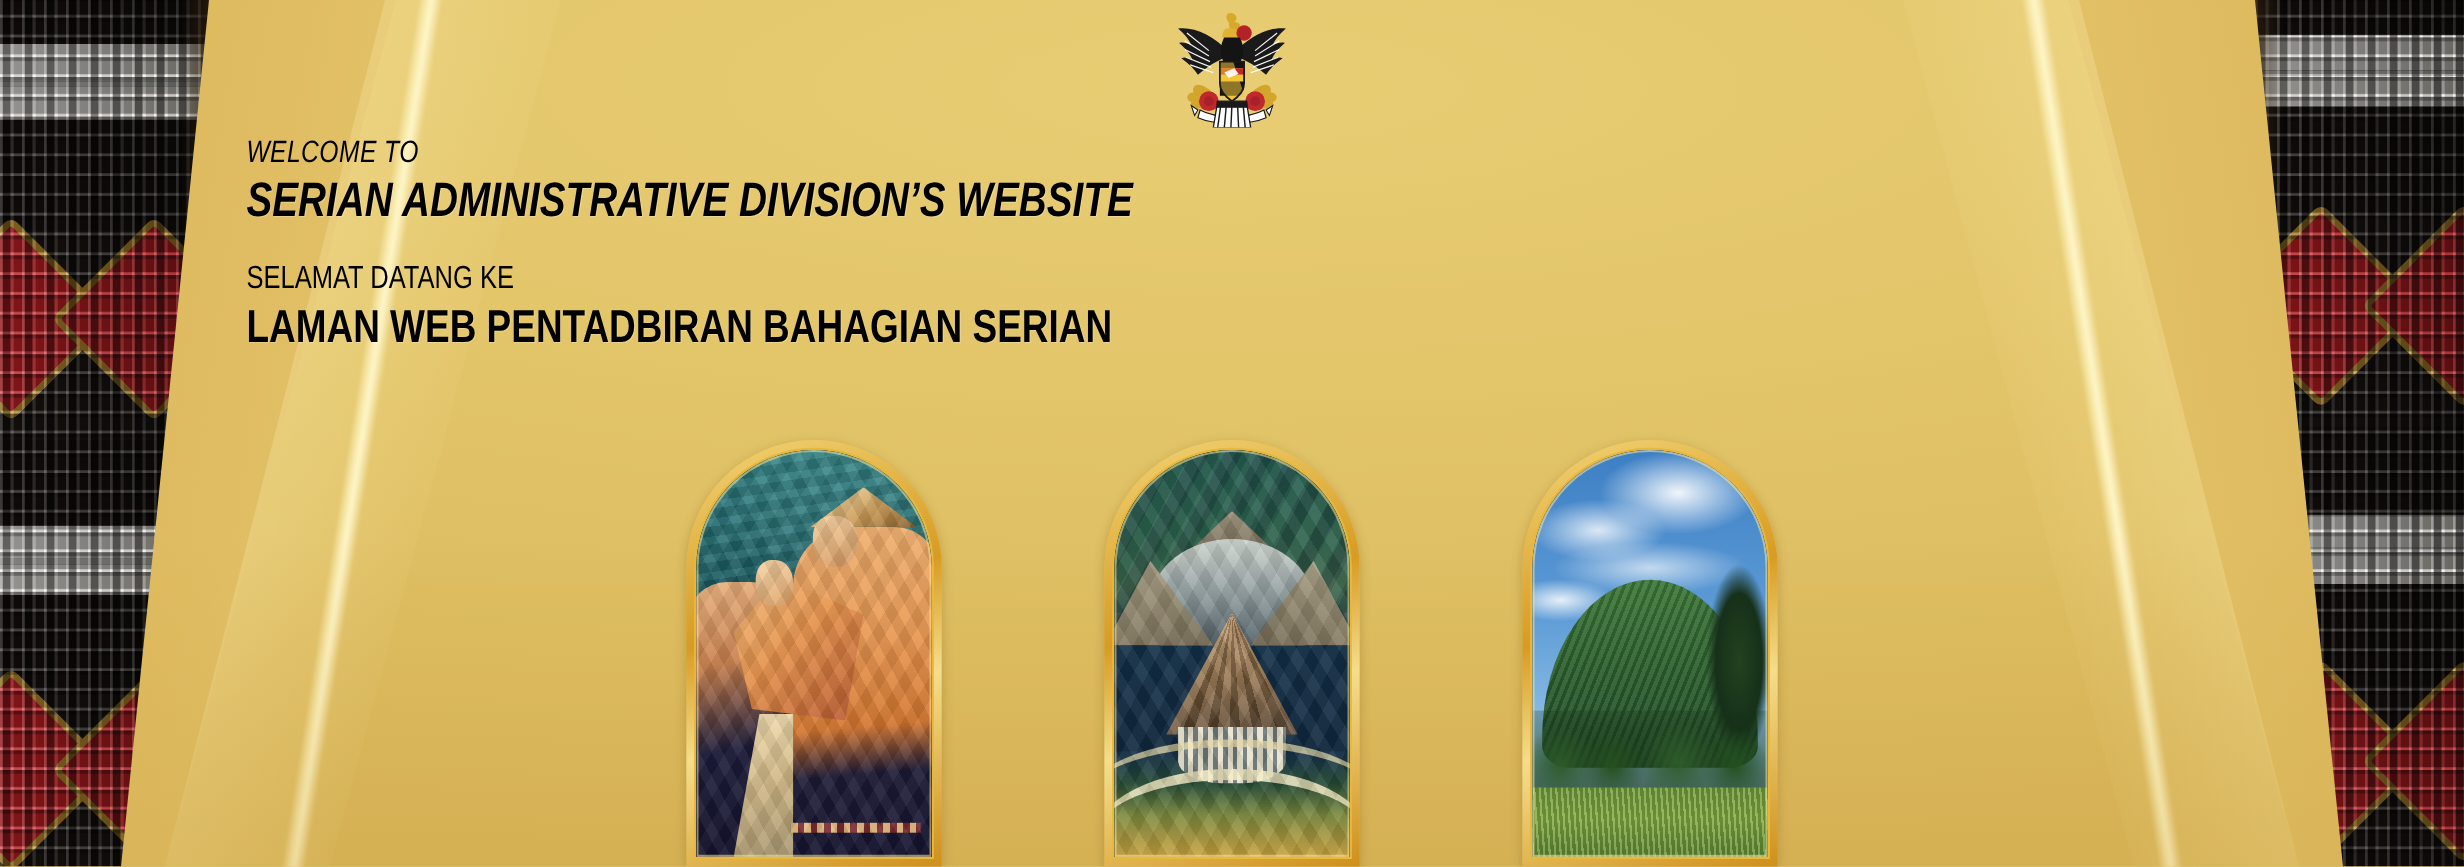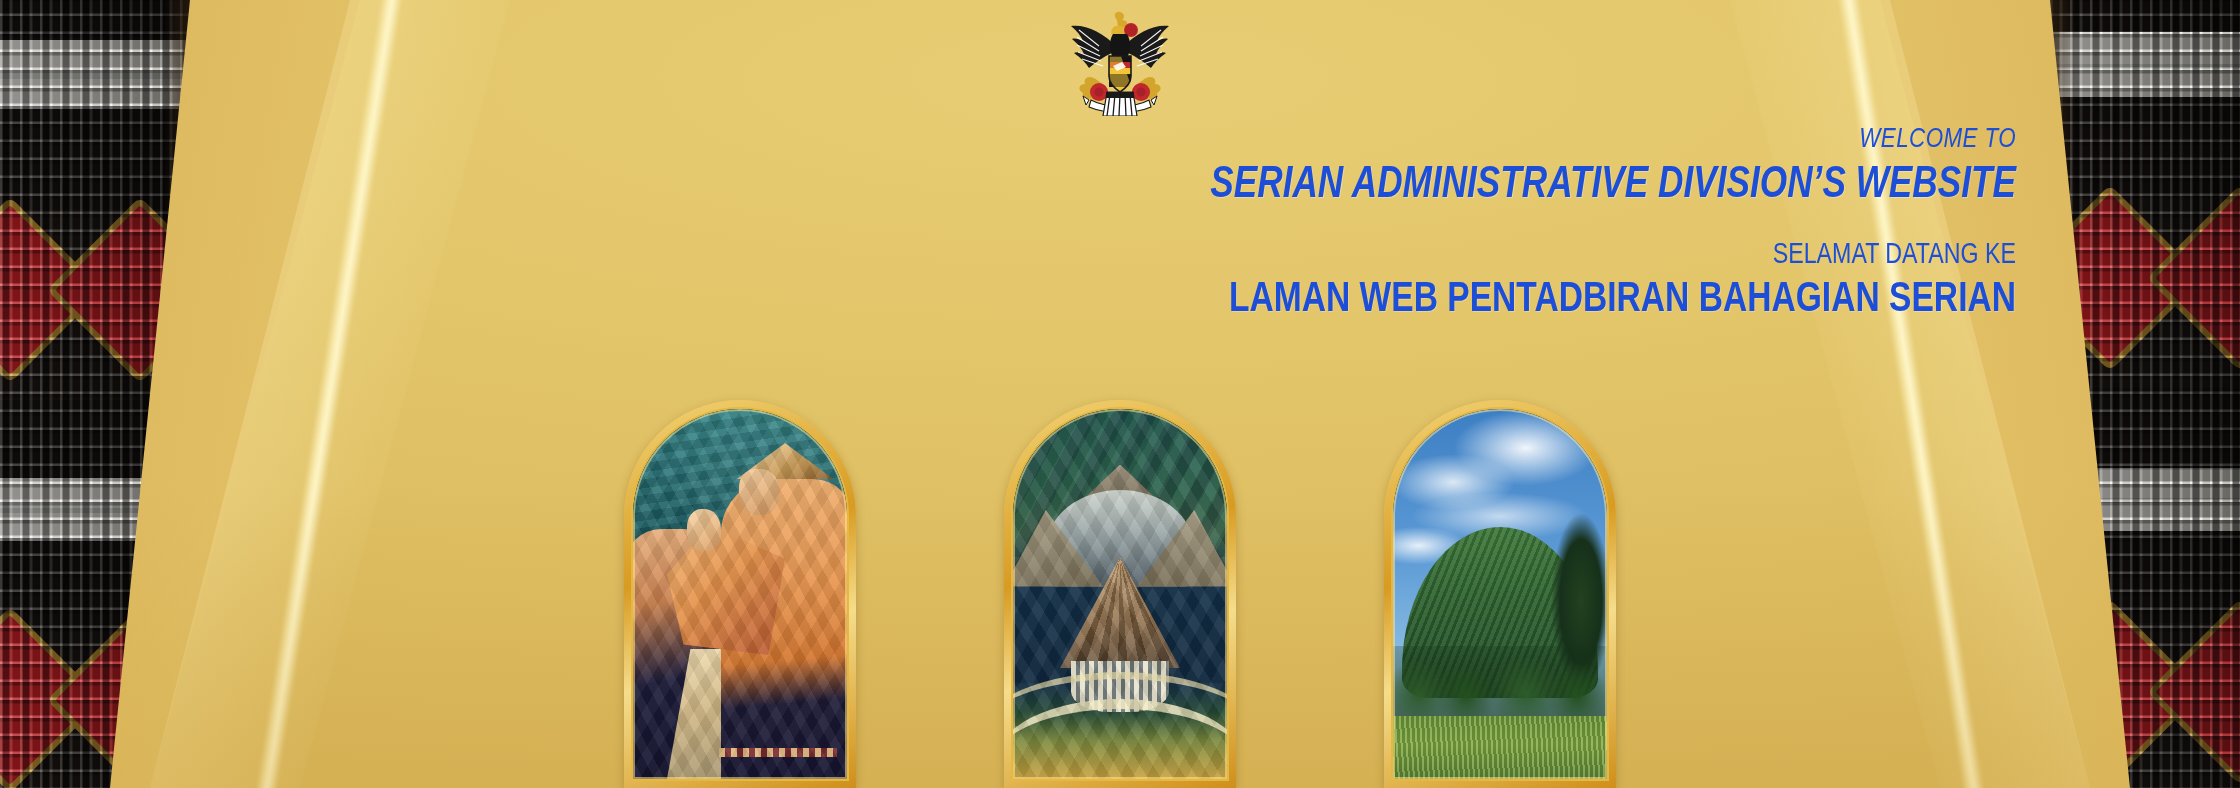--- a/index.html
+++ b/index.html
@@ -110,22 +110,22 @@
   }
 
   
   .crest{
     position:absolute;left:50%;top:4px;transform:translateX(-50%);
     width:130px;height:112px;
   }
 
   
   .texts{
-    position:absolute;left:0;right:0;top:112px;text-align:right;
-    color:#1d4ed8;
+    position:absolute;left:0;right:0;top:112px;text-align:left;
+    color:#000000;
   }
   .line-welcome{
     font-size:28px;font-style:italic;font-weight:400;
     letter-spacing:.5px;
     transform:scaleX(.80);
     margin:10px 0 0;
   }
   .line-en{
     font-size:44px;font-style:italic;font-weight:700;
     letter-spacing:0px;

